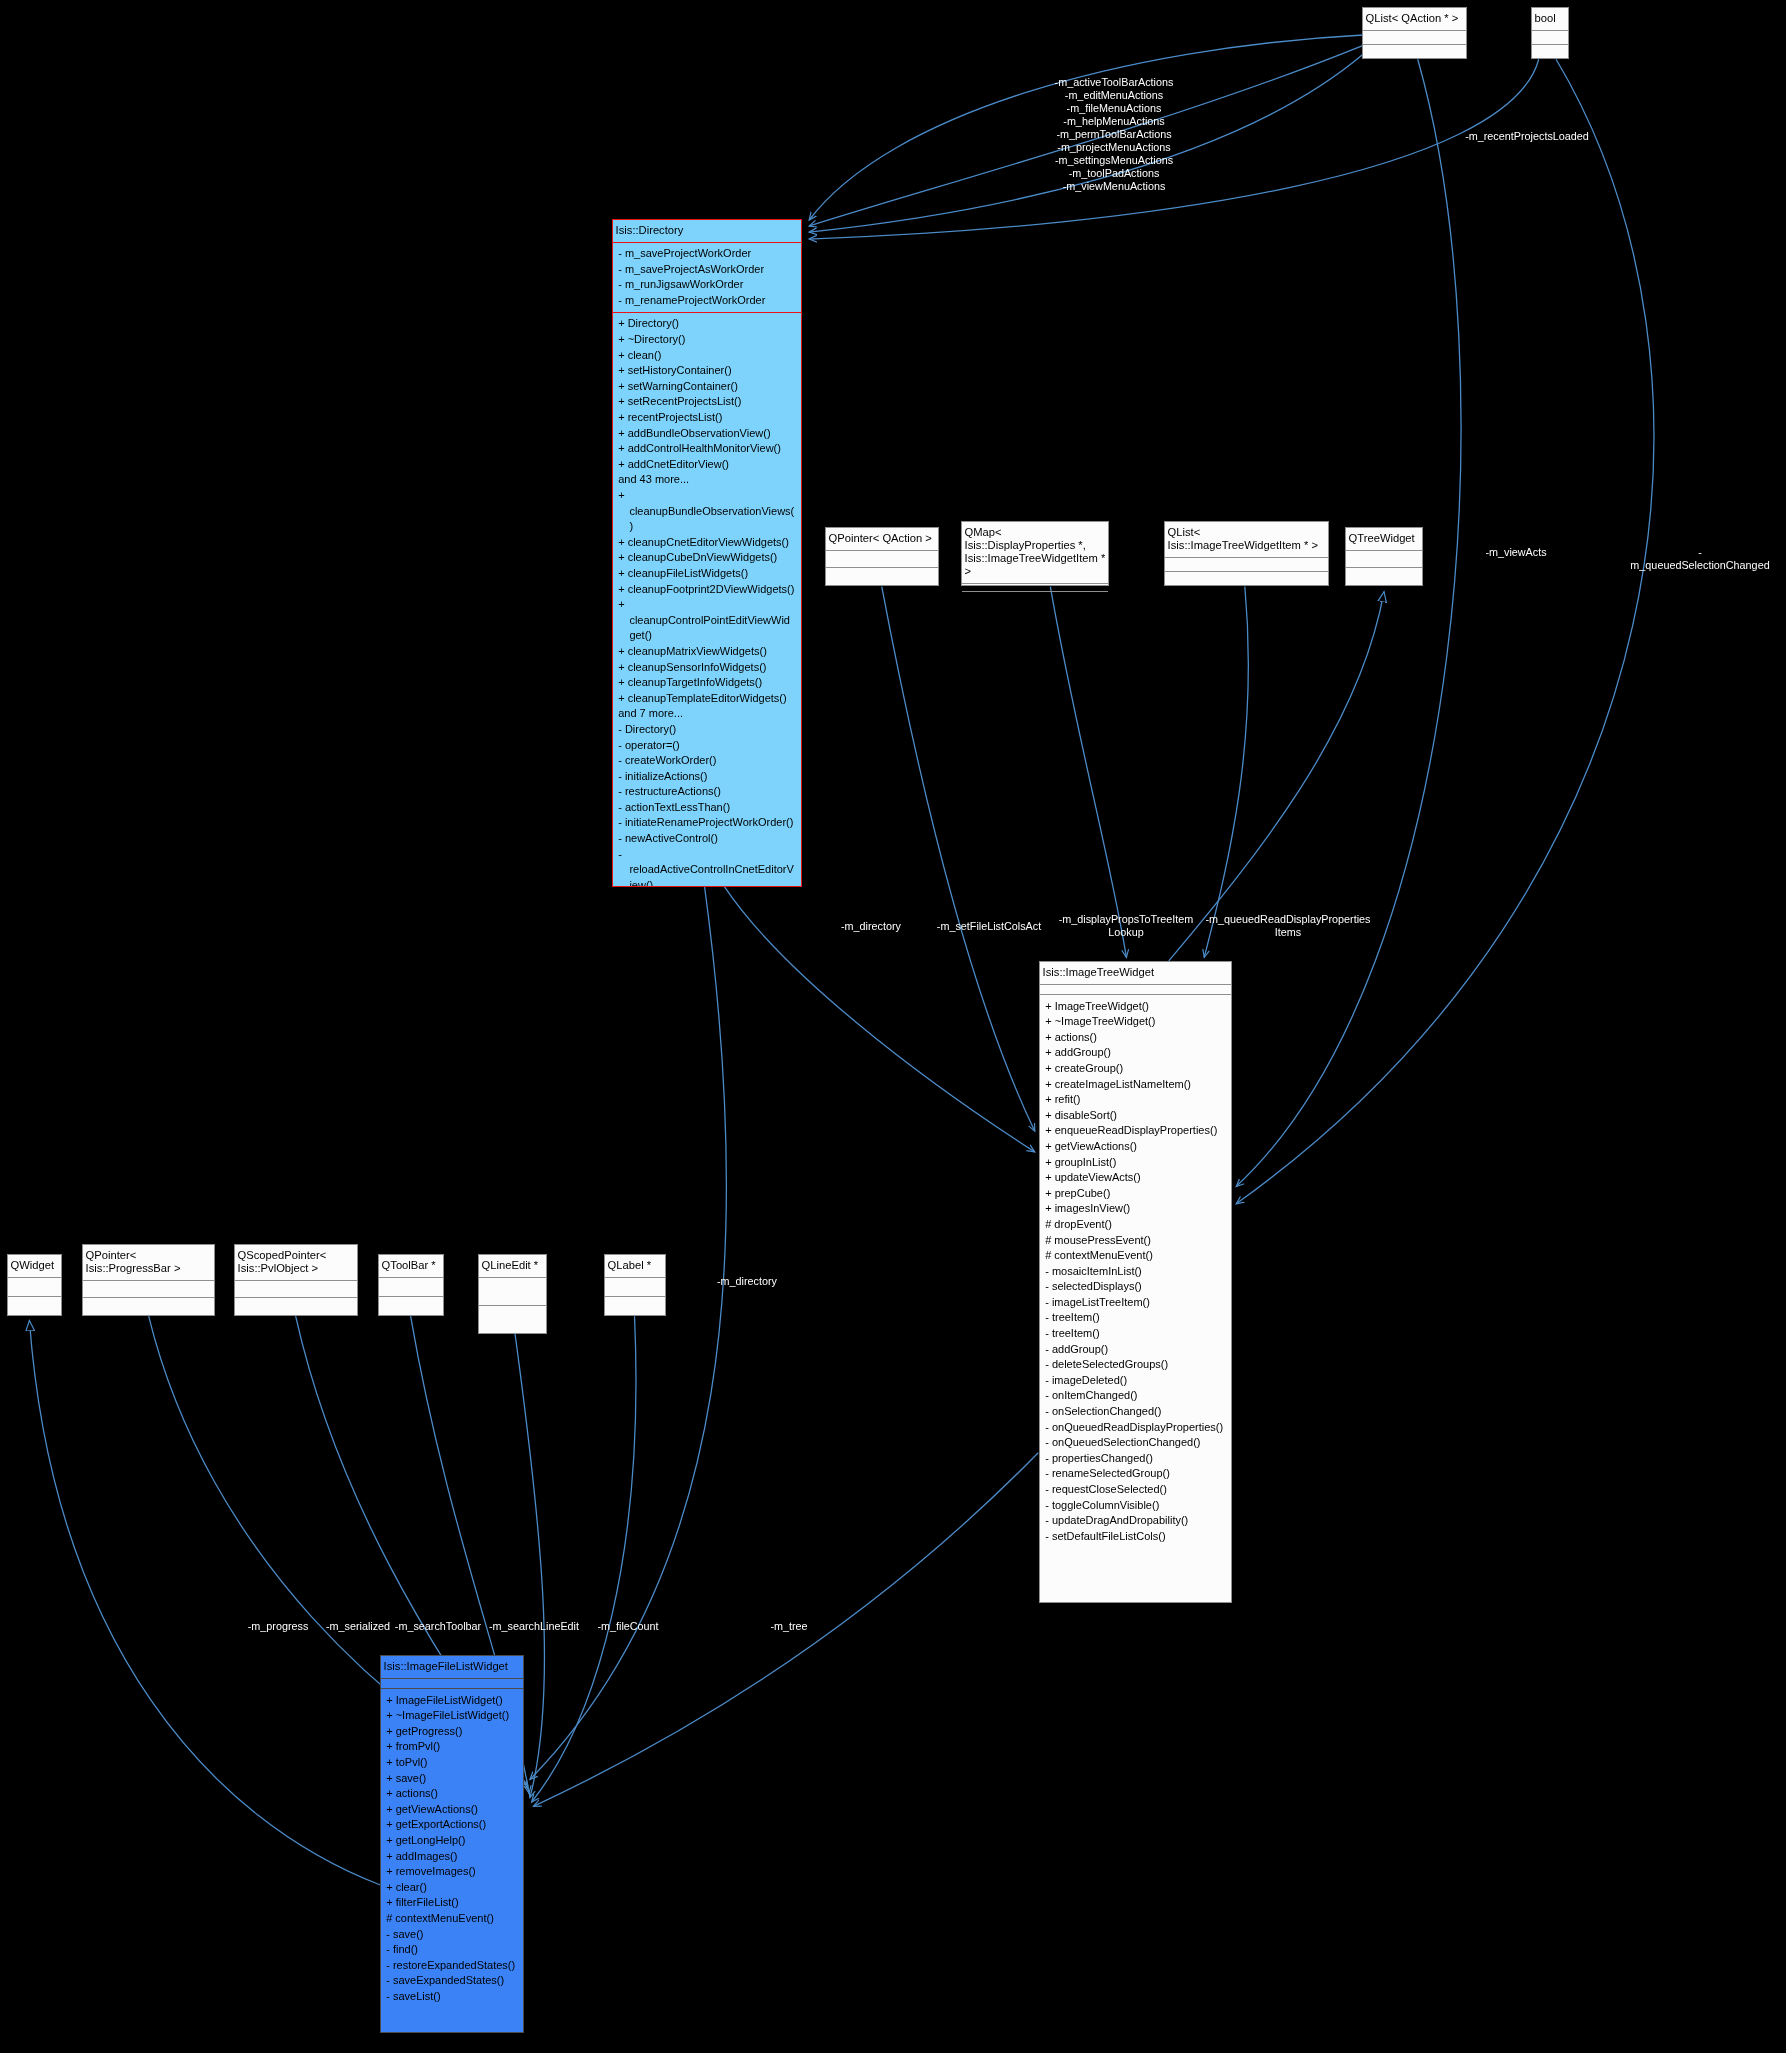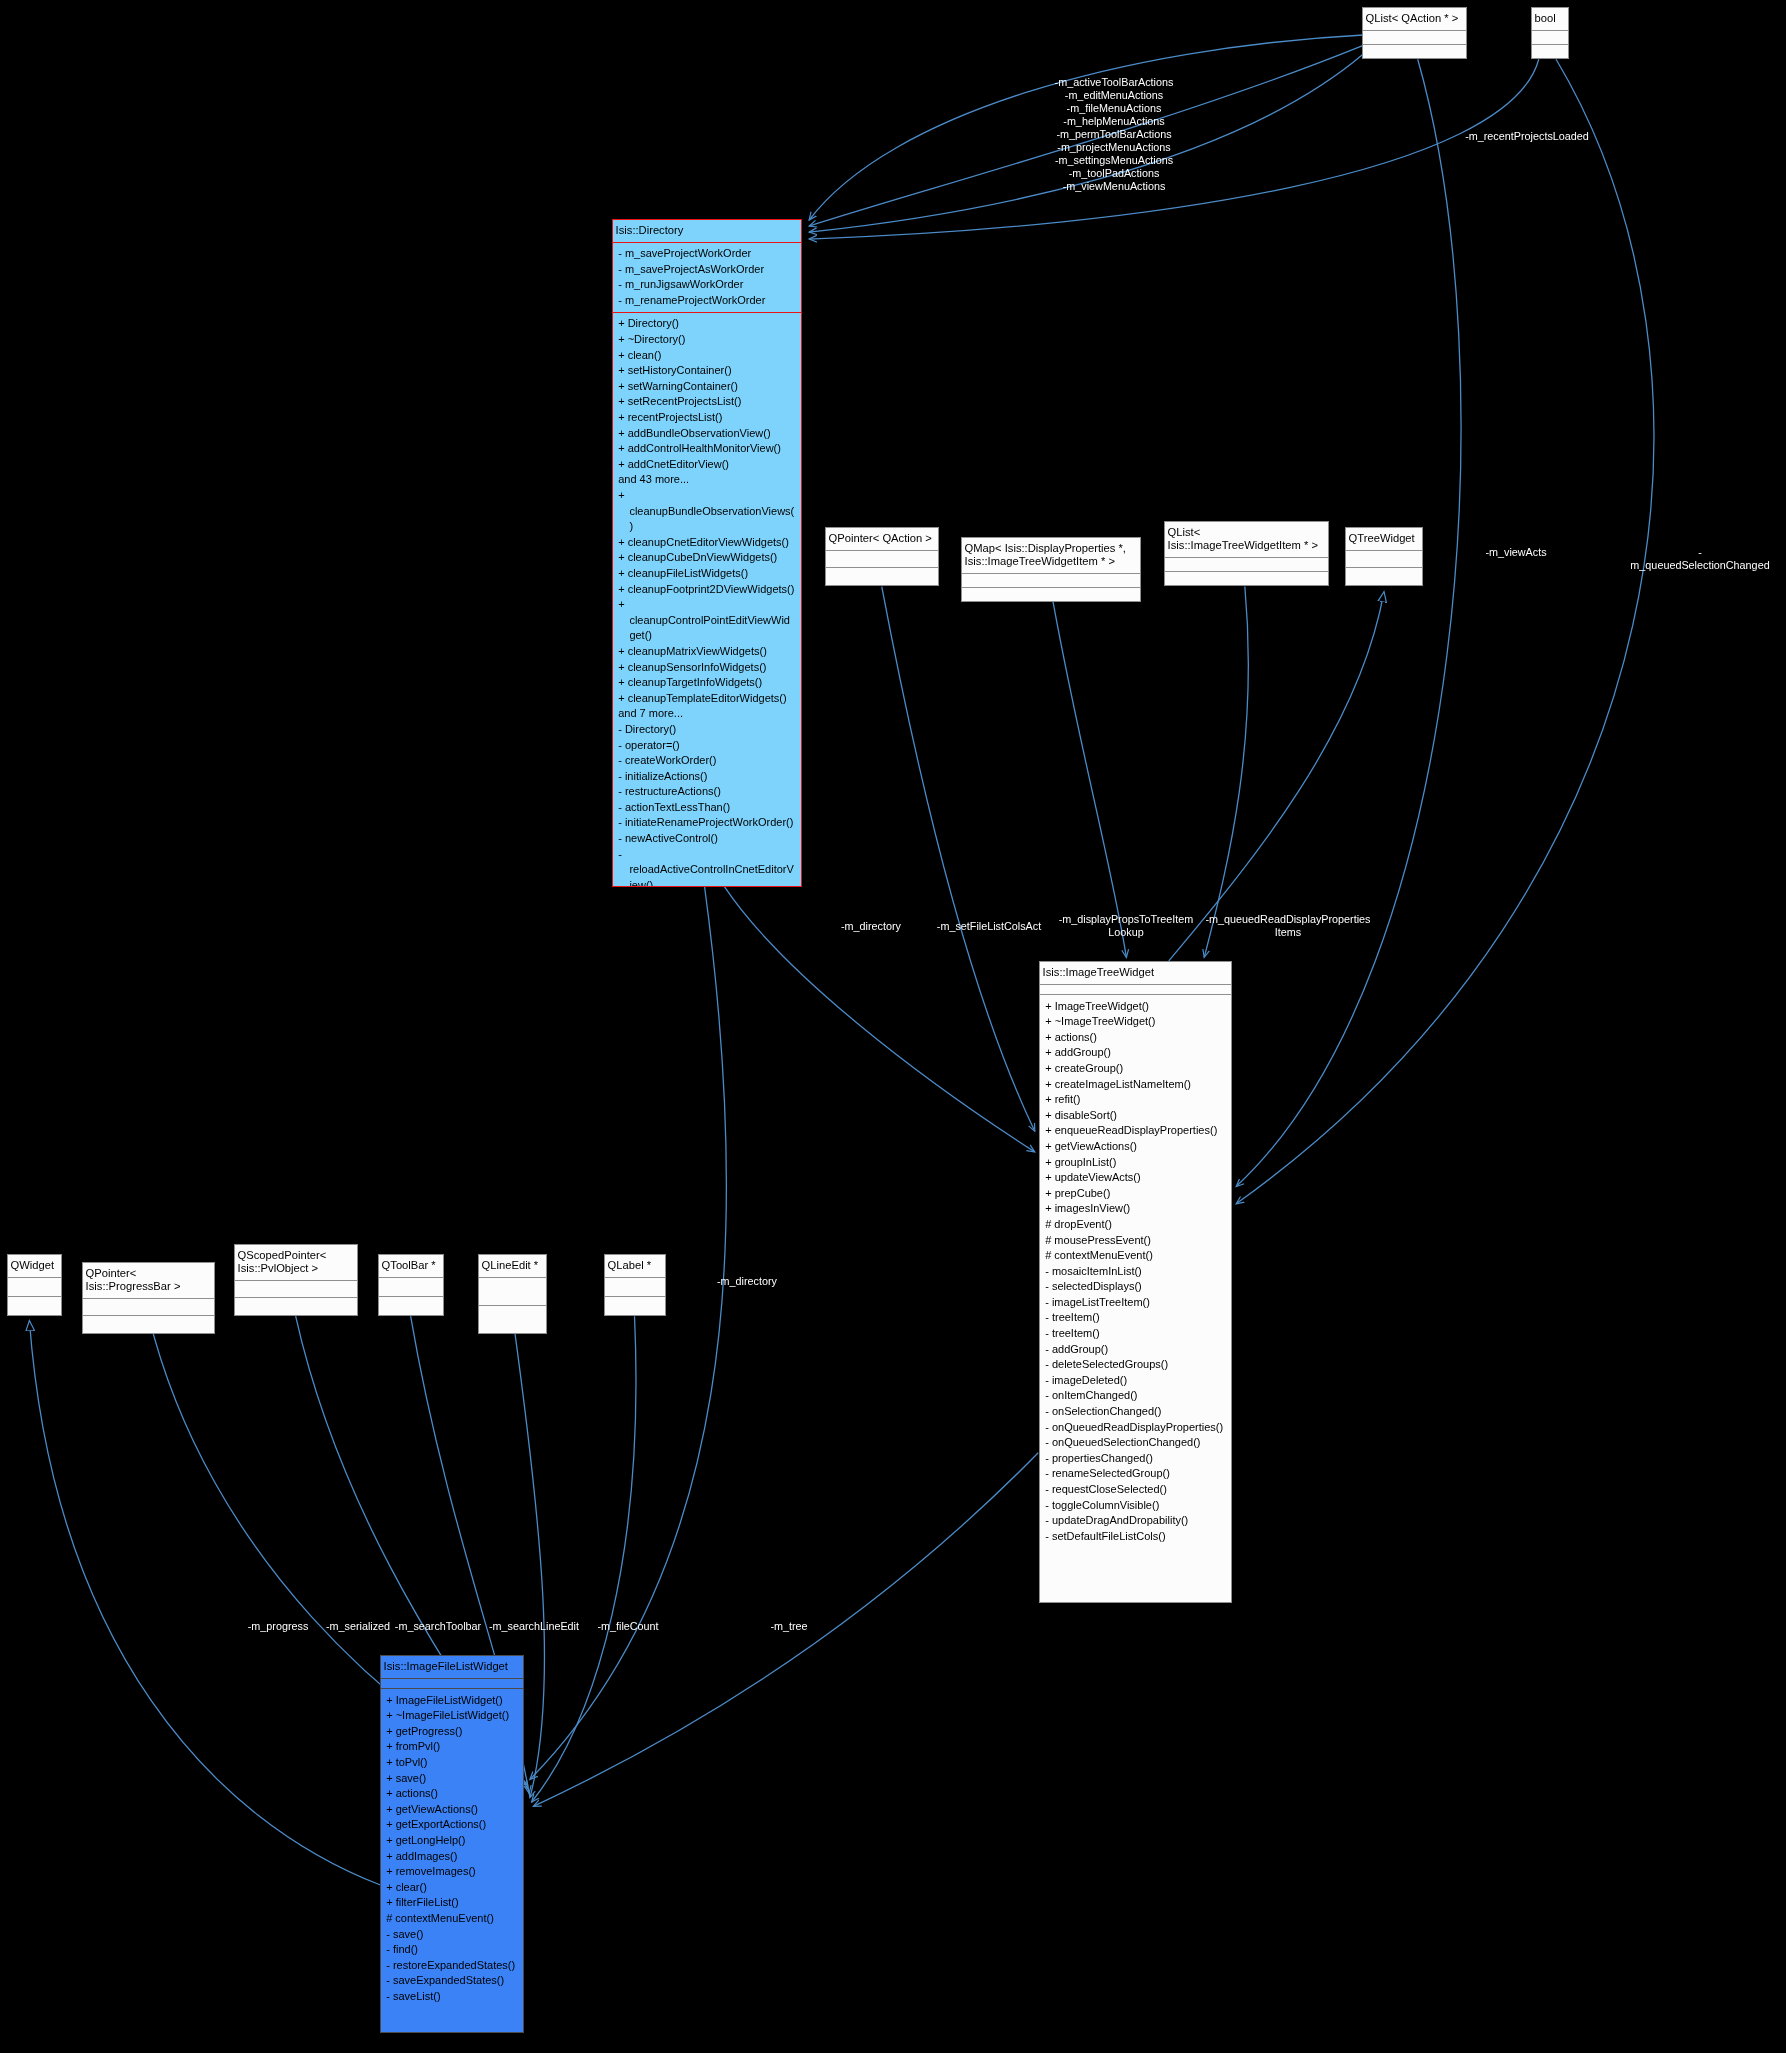--- a/index.html
+++ b/index.html
@@ -37,26 +37,26 @@
   .edge-label {
     position:absolute; color:#fff; font-size:10.8px; line-height:13px;
     white-space:pre-line; text-align:center; transform:translateX(-50%);
   }
 
   
   #box-qlist-qaction        { left:1362px; top:7px;    width:105px; height:52px; }
   #box-bool                 { left:1531px; top:7px;    width:38px;  height:52px; }
   #box-directory            { left:612px;  top:219px;  width:190px; height:668px; }
   #box-qpointer-qaction     { left:825px;  top:527px;  width:114px; height:59px; }
-  #box-qmap                 { left:961px; top:521px;  width:180px; height:65px;margin-top:16px; }
+  #box-qmap                 { left:961px; top:521px;  width:148px; height:65px; }
   #box-qlist-item           { left:1164px; top:521px;  width:165px; height:65px; }
   #box-qtreewidget          { left:1345px; top:527px;  width:78px;  height:59px; }
   #box-imagetreewidget      { left:1039px; top:961px; width:193px; height:642px; }
   #box-qwidget              { left:7px;    top:1254px; width:55px;  height:62px; }
-  #box-qpointer-progressbar { left:82px;   top:1244px; width:133px; height:72px;margin-top:18px; }
+  #box-qpointer-progressbar { left:82px;   top:1244px; width:133px; height:72px; }
   #box-qscopedpointer       { left:234px;  top:1244px; width:124px; height:72px; }
   #box-qtoolbar             { left:378px;  top:1254px; width:66px;  height:62px; }
   #box-qlineedit            { left:478px;  top:1254px; width:69px;  height:80px;gap:8px; }
   #box-qlabel               { left:604px;  top:1254px; width:62px;  height:62px; }
   #box-imagefilelistwidget  { left:380px;  top:1655px; width:144px; height:378px; }
 
   
   #lbl-actions        { left:1114px; top:76px;   width:225px; }
   #lbl-recent         { left:1527px; top:130px; }
   #lbl-viewacts       { left:1516px; top:546px; }

